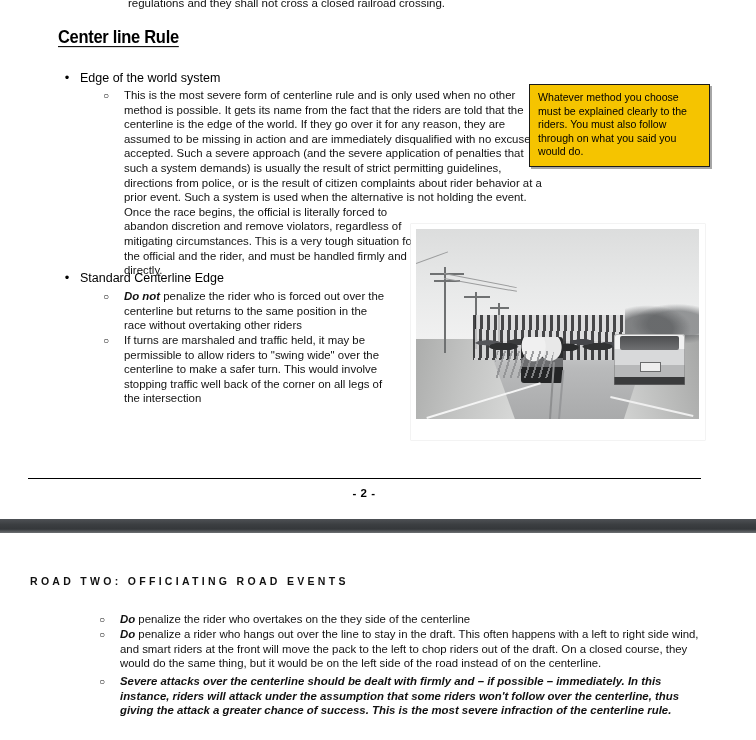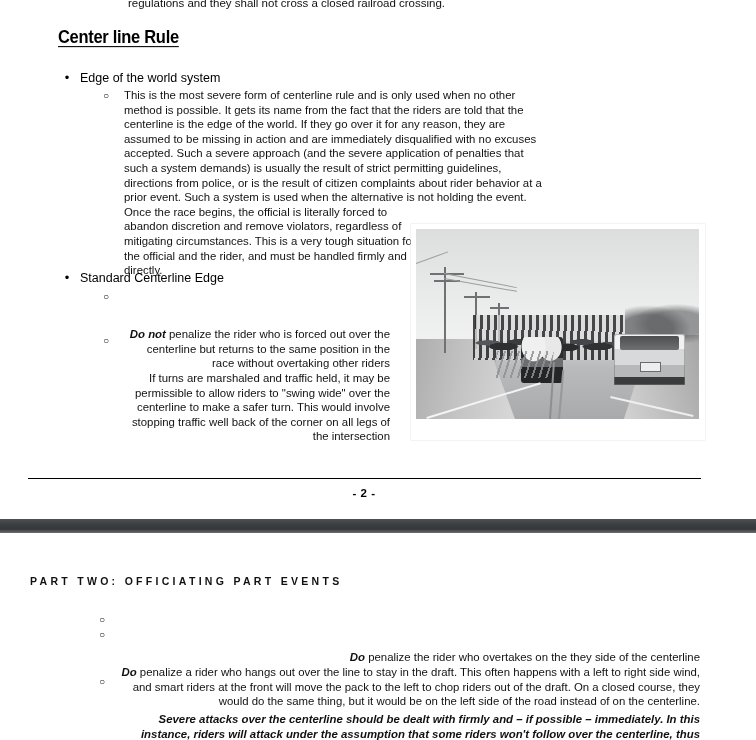--- a/index.html
+++ b/index.html
@@ -85,22 +85,21 @@
     left: 0;
     top: 1px;
     width: 12px;
     text-align: center;
     font-size: 10px;
     line-height: 14.6px;
   }
   .lvl2 .lvl2-text {
     display: block;
     margin-left: 24px;
-    text-align: right;
-    margin-top: 38px;
+    text-align: left;
   }
 
   
   #callout {
     position: absolute;
     left: 529px;
     top: 84px;
     width: 163px;
     padding: 6px 8px 7px 8px;
     background: #F5C400;
@@ -330,20 +329,23 @@
 
   <div class="lvl2" style="left:100px; top:88px; width:0; height:0;">
     <span class="obullet">○</span>
   </div>
   <div style="position:absolute; left:124px; top:88px; width:600px; font-size:11.4px; line-height:14.6px; color:#111;">
     <div style="float:right; width:182px; height:126px;"></div>
     <div style="float:right; width:300px; height:215px; clear:right;"></div>
     <span>This is the most severe form of centerline rule and is only used when no other method is possible. It gets its name from the fact that the riders are told that the centerline is the edge of the world. If they go over it for any reason, they are assumed to be missing in action and are immediately disqualified with no excuses accepted. Such a severe approach (and the severe application of penalties that such a system demands) is usually the result of strict permitting guidelines, directions from police, or is the result of citizen complaints about rider behavior at a prior event.  Such a system is used when the alternative is not holding the event.  Once the race begins, the official is literally forced to abandon discretion and remove violators, regardless of mitigating circumstances.  This is a very tough situation for the official and the rider, and must be handled firmly and directly.</span>
   </div>
 
+  <div id="callout">
+    <span>Whatever method you choose must be explained clearly to the riders. You must also follow through on what you said you would do.</span>
+  </div>
 
   <div id="photo-frame">
     <div id="photo">
       <div class="sky"></div>
       <div class="road"></div>
       <div class="shoulder-left"></div>
       <div class="shoulder-right"></div>
       <div class="trees"></div>
 
       <div class="pole" style="left:10%; top:20%; width:2px; height:45%;"></div>
@@ -388,21 +390,21 @@
   </div>
 
   <div id="footer-rule"></div>
   <div id="page-number">- 2 -</div>
 </div>
 
 <div id="page-break"></div>
 
 <div class="page" id="page-two">
 
-  <div id="part-header">PART TWO: OFFICIATING PART EVENTS</div>
+  <div id="part-header">ROAD TWO: OFFICIATING ROAD EVENTS</div>
 
   <div class="lvl2" style="left:96px; top:79px; width:604px;">
     <span class="obullet">○</span>
     <span class="lvl2-text">
       <b><i>Do</i></b><span> penalize the rider who overtakes on the they side of the centerline</span>
     </span>
   </div>
 
   <div class="lvl2" style="left:96px; top:94px; width:604px;">
     <span class="obullet">○</span>

